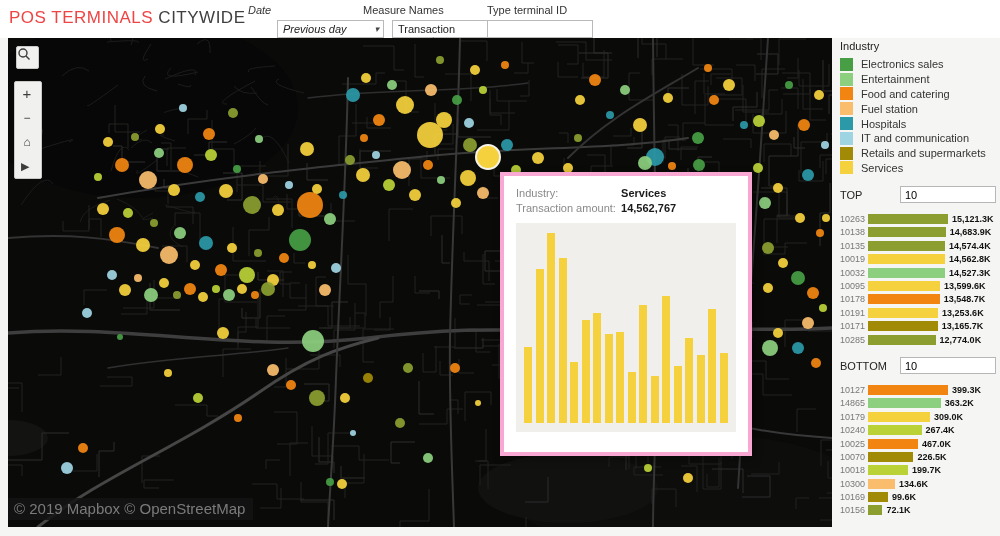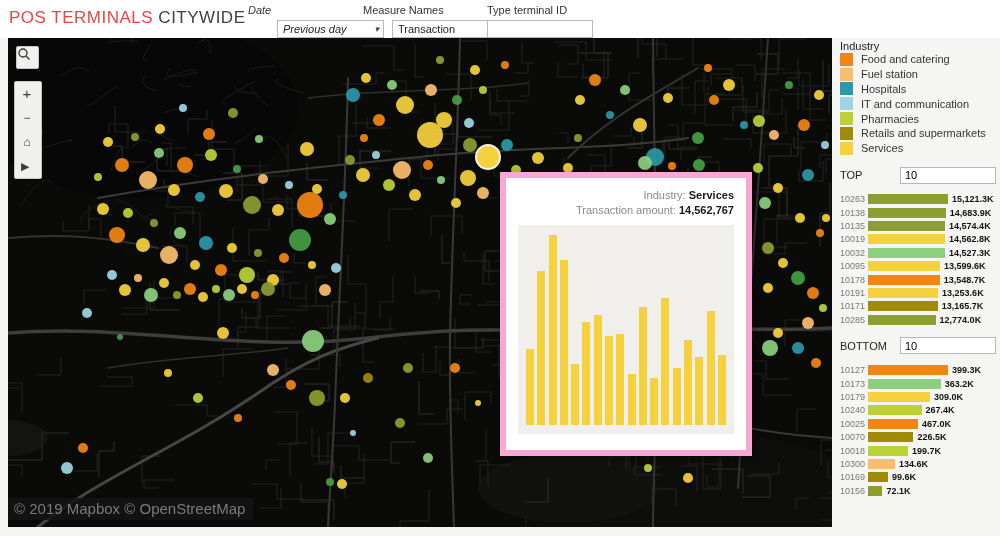--- a/index.html
+++ b/index.html
@@ -20,29 +20,29 @@
   .map{position:absolute;left:8px;top:38px;width:824px;height:489px;background:#0a0a09;overflow:hidden;}
   .map svg{position:absolute;left:0;top:0;}
   .attribution{position:absolute;left:0;bottom:7px;background:rgba(20,20,20,.85);color:#7b7b7b;font-size:15px;padding:2px 8px 3px 6px;}
   .mapbtn{position:absolute;box-sizing:border-box;background:#f0f0ee;border:1px solid #c9c9c7;color:#3c3c3c;text-align:center;cursor:pointer;}
   #btn-search{left:8px;top:8px;width:23px;height:23px;border-radius:2px;padding-top:3px;}
   .zoomgroup{position:absolute;left:6px;top:43px;width:26px;background:#f0f0ee;border:1px solid #c9c9c7;border-radius:2px;}
   .zoomgroup .mapbtn{position:relative;left:0;top:0;width:24px;height:24px;border:none;background:transparent;font-size:15px;line-height:24px;}
   .zoomgroup .mapbtn.small{font-size:12px;}
   .zoomgroup .mapbtn.pan{text-align:left;padding-left:6px;font-size:11px;}
   
-  .tooltip{position:absolute;left:492px;top:134px;width:252px;height:284px;background:#fff;border:6px solid #f9a8d4;box-shadow:2px 3px 8px rgba(0,0,0,.35);box-sizing:border-box;padding:10px 12px 10px 12px;text-align:right;}
+  .tooltip{position:absolute;left:492px;top:134px;width:252px;height:284px;background:#fff;border:4px solid #f9a8d4;box-shadow:2px 3px 8px rgba(0,0,0,.35);box-sizing:border-box;padding:10px 12px 10px 12px;}
   .trow{font-size:11px;line-height:15px;white-space:nowrap;}
   .tlab{display:inline-block;width:102px;color:#8a8a8a;}
   .tval{color:#1a1a1a;font-weight:bold;}
   .tchart{margin-top:7px;height:209px;background:#f0efec;display:flex;align-items:flex-end;justify-content:space-between;padding:10px 8px 9px 8px;box-sizing:border-box;background-image:linear-gradient(to top,transparent 0,transparent 100%);}
   .tbar{width:8px;}
   
   .panel{position:absolute;left:840px;top:40px;width:156px;}
-  .ptitle{font-size:11px;color:#222;}
+  .ptitle{font-size:11px;color:#222;margin-bottom:5px;}
   .leg-row{display:flex;align-items:center;height:14.8px;font-size:11px;color:#333;}
   .sw{width:13px;height:13px;margin-right:8px;flex:0 0 auto;}
   .secthead{display:flex;align-items:center;margin-top:11px;}
   .secthead .slab{font-size:11px;color:#222;flex:1;}
   .sinput{box-sizing:border-box;width:96px;height:17px;border:1px solid #b7b7b7;background:#fff;font-size:11px;padding:1px 4px;}
   .rlist{margin-top:9px;}
   .rrow{display:flex;align-items:center;height:13.4px;font-size:9px;white-space:nowrap;}
   .rid{width:28px;color:#787878;flex:0 0 auto;}
   .rbar{height:10px;margin-right:4px;flex:0 0 auto;}
   .rval{color:#111;font-weight:bold;}
@@ -630,40 +630,44 @@
         <div class="tbar" style="height: 60%; background: rgb(245, 210, 61);"></div>
         <div class="tbar" style="height: 37%; background: rgb(245, 210, 61);"></div>
       </div>
   </div>
 </div>
 
 <div class="panel">
   <div class="ptitle">Industry</div>
   <div>
       <div class="leg-row">
+        <span class="sw" style="background: rgb(71, 158, 69);"></span>
+        <span>Electronics sales</span>
+      </div>
+      <div class="leg-row">
+        <span class="sw" style="background: rgb(140, 207, 127);"></span>
+        <span>Entertainment</span>
+      </div>
+      <div class="leg-row">
         <span class="sw" style="background: rgb(242, 133, 17);"></span>
         <span>Food and catering</span>
       </div>
       <div class="leg-row">
         <span class="sw" style="background: rgb(249, 189, 109);"></span>
         <span>Fuel station</span>
       </div>
       <div class="leg-row">
         <span class="sw" style="background: rgb(43, 153, 168);"></span>
         <span>Hospitals</span>
       </div>
       <div class="leg-row">
         <span class="sw" style="background: rgb(159, 212, 226);"></span>
         <span>IT and communication</span>
       </div>
       <div class="leg-row">
-        <span class="sw" style="background: rgb(187, 210, 55);"></span>
-        <span>Pharmacies</span>
-      </div>
-      <div class="leg-row">
         <span class="sw" style="background: rgb(161, 138, 6);"></span>
         <span>Retails and supermarkets</span>
       </div>
       <div class="leg-row">
         <span class="sw" style="background: rgb(245, 210, 61);"></span>
         <span>Services</span>
       </div>
     </div>
 
   <div class="secthead">
@@ -727,21 +731,21 @@
     <span class="slab">BOTTOM</span>
     <input class="sinput" type="text" value="10" style="">
   </div>
   <div class="rlist">
       <div class="rrow">
         <span class="rid">10127</span>
         <span class="rbar" style="width: 80px; background: rgb(242, 133, 17);"></span>
         <span class="rval">399.3K</span>
       </div>
       <div class="rrow">
-        <span class="rid">10173</span>
+        <span class="rid">14865</span>
         <span class="rbar" style="width: 72.8px; background: rgb(140, 207, 127);"></span>
         <span class="rval">363.2K</span>
       </div>
       <div class="rrow">
         <span class="rid">10179</span>
         <span class="rbar" style="width: 61.9px; background: rgb(245, 210, 61);"></span>
         <span class="rval">309.0K</span>
       </div>
       <div class="rrow">
         <span class="rid">10240</span>

